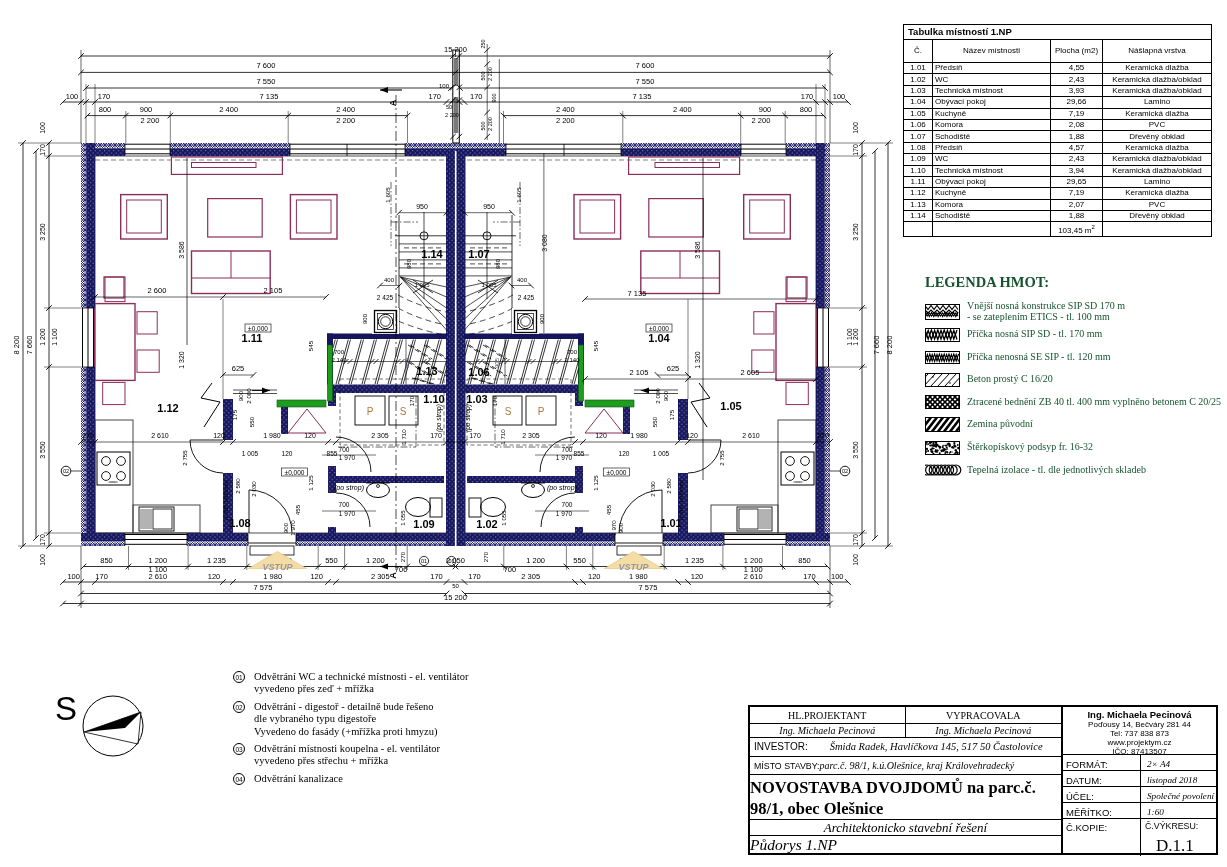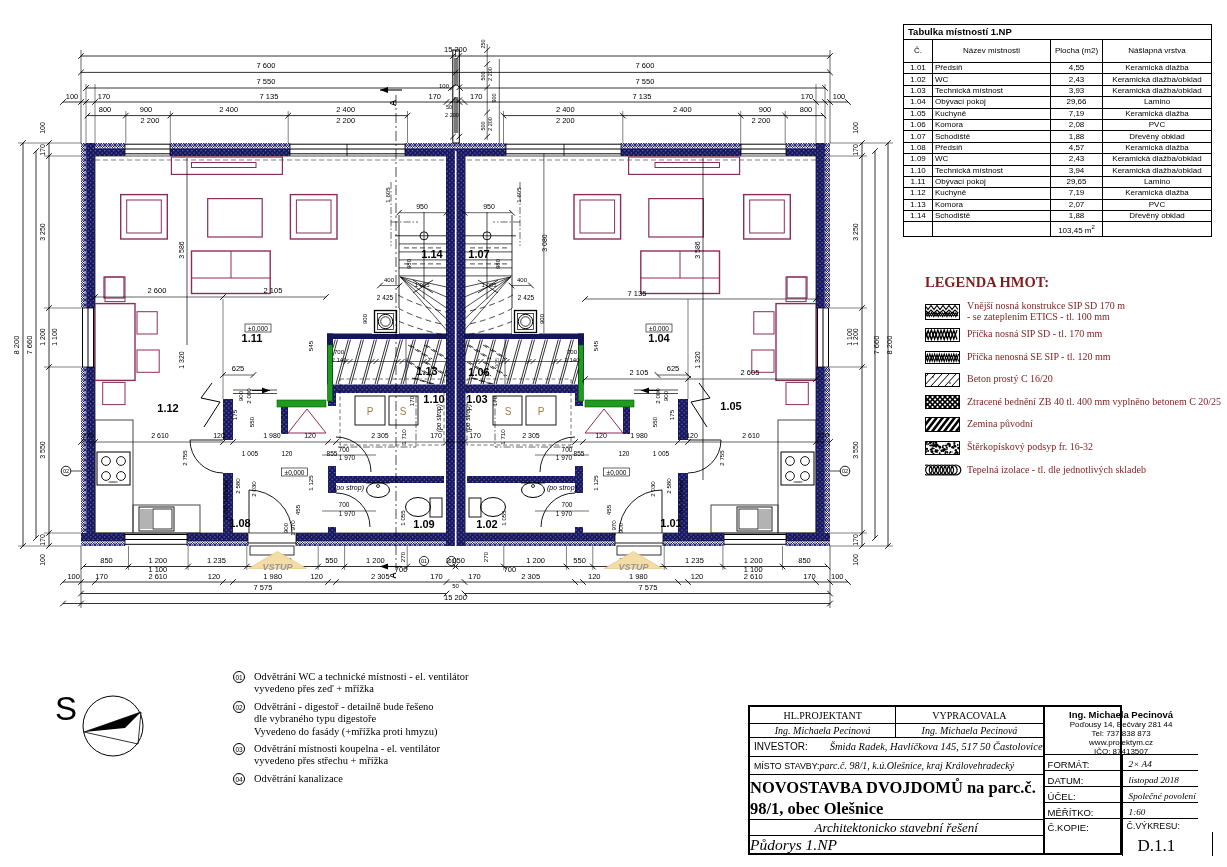--- a/index.html
+++ b/index.html
@@ -4,32 +4,32 @@
 *{margin:0;padding:0;box-sizing:border-box}
 body{width:1227px;height:867px;position:relative;background:#fff;font-family:"Liberation Sans", sans-serif;overflow:hidden}
 #plan{position:absolute;left:0;top:0}
 #roomtable{position:absolute;left:903px;top:24px;width:308px}
 #roomtable table{border-collapse:collapse;width:308px;table-layout:fixed;font-size:8px;color:#000}
 #roomtable td{border:1px solid #000;padding:0 2px;height:11.4px;line-height:10px;overflow:hidden;white-space:nowrap}
 #roomtable td.c{text-align:center}
 #roomtable tr.hdr1 td{height:15px;font-size:9.5px;padding-left:4px}
 #roomtable tr.hdr2 td{height:23px;text-align:center}
 #roomtable sup{font-size:6px}
-#legend{position:absolute;left:925px;top:274px;width:302px;color:#7f1d1d}
+#legend{position:absolute;left:925px;top:274px;width:302px;color:#14532d}
 #legtitle{font-family:"Liberation Serif",serif;font-weight:bold;font-size:14.5px;margin-bottom:13px}
 .li{display:flex;align-items:center;margin-bottom:8.1px;height:14.5px}
 .sw{width:42px;flex:0 0 42px}
 .lt{font-family:"Liberation Serif",serif;font-size:10px;line-height:11.5px;white-space:nowrap}
 #notes{position:absolute;left:233px;top:671px;color:#000}
 .ni{display:flex;margin-bottom:5px}
 .nc{flex:0 0 12px;width:12px;height:12px;border:1px solid #000;border-radius:50%;font-size:6.5px;text-align:center;line-height:12px;margin-right:9px;font-family:"Liberation Sans",sans-serif}
 .nt{font-family:"Liberation Serif",serif;font-size:10.5px;line-height:12.4px;white-space:nowrap}
 #compass{position:absolute;left:55px;top:695px;width:130px;height:90px}
 #sletter{font-family:"Liberation Sans",sans-serif;font-size:33px;position:absolute;left:0;top:-5px}
-#tb{position:absolute;left:748px;top:705px;width:374px;height:150px;border:2px solid #000;display:flex;color:#000}
+#tb{position:absolute;left:748px;top:705px;width:470px;height:150px;border:2px solid #000;display:flex;color:#000}
 #tbl{width:315px;border-right:2px solid #000;display:flex;flex-direction:column}
 #tbl .r1{display:flex;height:17px;border-bottom:1px solid #000;font-family:"Liberation Serif",serif;font-size:10px;text-align:center}
 #tbl .r1 .c1,#tbl .r1 .c2{width:50%;line-height:17px}
 #tbl .r1 .c1{border-right:1px solid #000}
 #tbl .r2{display:flex;height:14px;border-bottom:1px solid #000;font-family:"Liberation Serif",serif;font-size:10px;text-align:center}
 #tbl .r2 .c1,#tbl .r2 .c2{width:50%;line-height:13px}
 #tbl .r2 .c1{border-right:1px solid #000}
 #tbl .r3{height:19px;white-space:nowrap;border-bottom:1px solid #000;font-size:10px;padding:3px 0 0 4px;font-family:"Liberation Sans",sans-serif}
 #tbl .r3 .val{font-family:"Liberation Serif",serif;margin-left:22px;font-size:10.5px}
 #tbl .r4{height:18px;white-space:nowrap;border-bottom:1px solid #000;font-size:8.8px;padding:3px 0 0 4px;font-family:"Liberation Sans",sans-serif}

